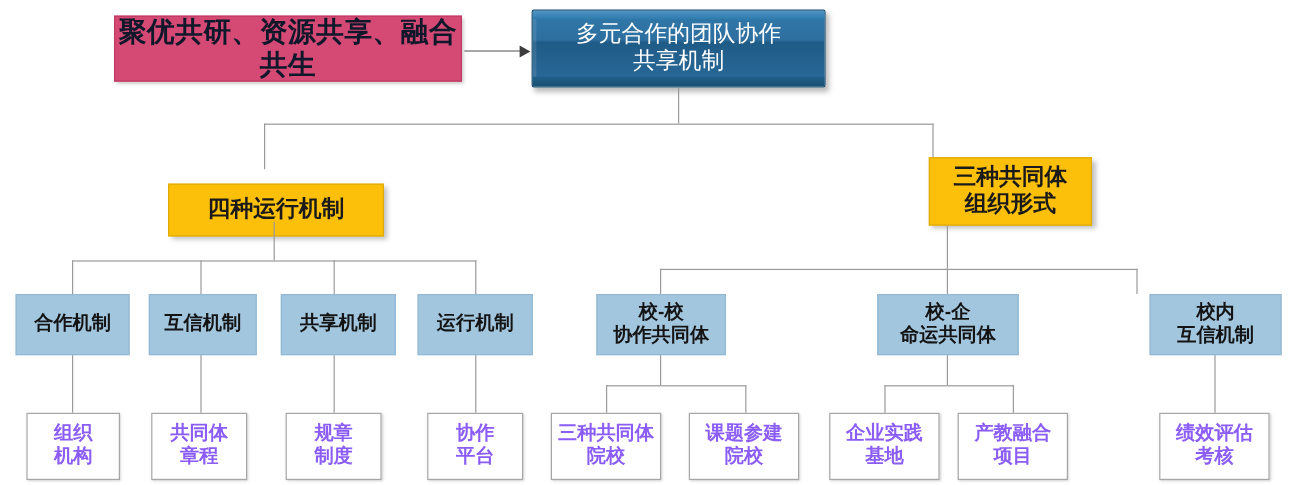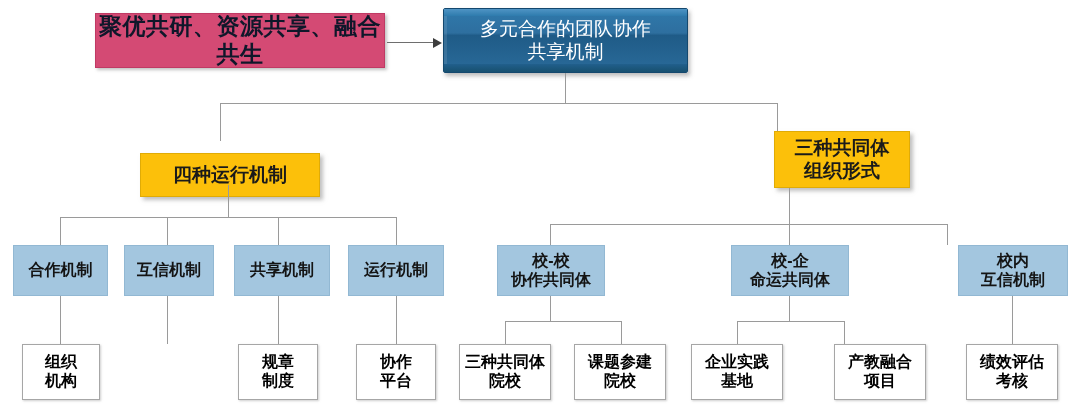--- a/index.html
+++ b/index.html
@@ -106,21 +106,21 @@
     background: #a3c6df;
     color: #141414;
     font-size: 16px;
     font-weight: bold;
     border: 1px solid #92b8d3;
   }
 
   
   .node.white {
     background: #ffffff;
-    color: #000000;
+    color: #8b5cf6;
     font-size: 16px;
     font-weight: bold;
     border: 1px solid #a6a6a6;
     box-shadow: 1px 1px 2px rgba(160,160,160,0.5);
   }
 </style>
 </head>
 <body>
 
 <div id="canvas">
@@ -208,20 +208,24 @@
   <div class="conn h" style="left:737px; top:321px; width:108px;"></div>
   <div class="conn v" style="left:737px; top:321px; height:23px;"></div>
   <div class="conn v" style="left:844px; top:321px; height:23px;"></div>
 
   <div class="conn v" style="left:1012px; top:296px; height:48px;"></div>
 
   <div class="node white" style="left:22px; top:344px; width:78px; height:56px;">
     <span>组织
 机构</span>
   </div>
+  <div class="node white" style="left:126px; top:344px; width:80px; height:56px;">
+    <span>共同体
+章程</span>
+  </div>
   <div class="node white" style="left:238px; top:344px; width:80px; height:56px;">
     <span>规章
 制度</span>
   </div>
   <div class="node white" style="left:356px; top:344px; width:80px; height:56px;">
     <span>协作
 平台</span>
   </div>
 
   <div class="node white" style="left:459px; top:344px; width:92px; height:56px;">
@@ -230,21 +234,21 @@
   </div>
   <div class="node white" style="left:574px; top:344px; width:92px; height:56px;">
     <span>课题参建
 院校</span>
   </div>
 
   <div class="node white" style="left:691px; top:344px; width:92px; height:56px;">
     <span>企业实践
 基地</span>
   </div>
-  <div class="node white" style="left:798px; top:344px; width:92px; height:56px;margin-left:36px;">
+  <div class="node white" style="left:798px; top:344px; width:92px; height:56px;">
     <span>产教融合
 项目</span>
   </div>
 
   <div class="node white" style="left:966px; top:344px; width:92px; height:56px;">
     <span>绩效评估
 考核</span>
   </div>
 
 </div>

